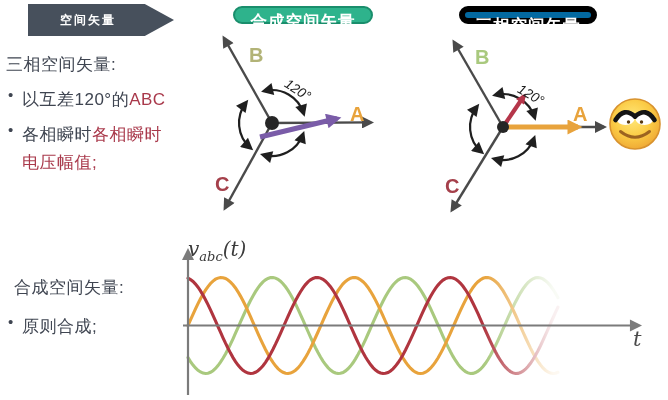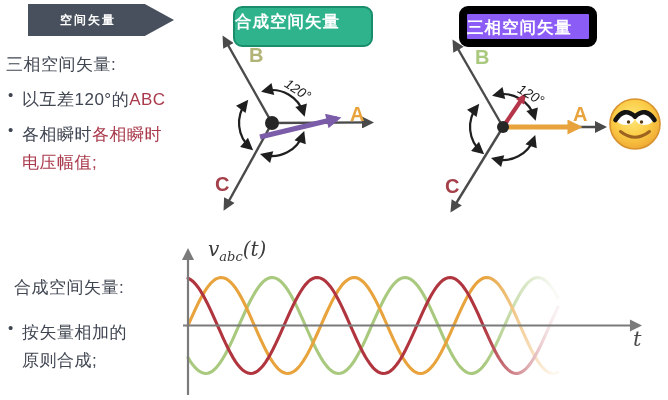--- a/index.html
+++ b/index.html
@@ -5,48 +5,48 @@
   html,body{margin:0;padding:0;background:#fff;}
   .slide{position:relative;width:668px;height:400px;background:#ffffff;overflow:hidden;
          font-family:"Liberation Sans",sans-serif;}
   .abs{position:absolute;}
 
   
   .title-badge{left:28px;top:4px;width:146px;height:32px;line-height:32px;
     background:#47505C;color:#fff;font-size:12px;font-weight:bold;letter-spacing:2px;
     text-align:center;padding-right:26px;box-sizing:border-box;
     clip-path:polygon(0 0,80% 0,100% 50%,80% 100%,0 100%);}
-  .pill{height:41px;line-height:27px;border-radius:9px;color:#fff;font-size:16.5px;
-    font-weight:bold;letter-spacing:1px;box-sizing:border-box;}
+  .pill{height:18px;line-height:27px;border-radius:9px;color:#fff;font-size:16.5px;
+    font-weight:bold;text-align:center;letter-spacing:1px;box-sizing:border-box;}
   .pill-green{left:233px;top:6px;width:140px;background:#2EB38C;border:2px solid #1A8E6C;}
-  .pill-red{left:459px;top:6px;width:138px;background:#8b5cf6;border:8px solid #000000;}
+  .pill-red{left:459px;top:6px;width:138px;background:#0369a1;border:6px solid #000000;}
 
   
   .txt{font-size:17px;color:#3F4551;letter-spacing:.5px;}
   .txt .r{color:#A9394B;}
   .blk-top{left:6px;top:53px;width:185px;}
   .blk-bot{left:6px;top:276px;width:185px;}
   .blk-title{margin-left:0;margin-bottom:10px;}
-  .blk-bot .blk-title{margin-left:8px;margin-bottom:20px;}
+  .blk-bot .blk-title{margin-left:8px;margin-bottom:14px;}
   .b-row{display:flex;margin-bottom:7px;}
   .dot{width:14px;padding-left:2px;color:#3F4551;font-size:15px;}
   .b-col{display:flex;flex-direction:column;}
   .b-col div{line-height:28px;}
 
   
   .svg-mid{left:205px;top:25px;}
   .svg-right{left:436px;top:29px;}
   .svg-emoji{left:608px;top:97px;}
   .svg-wave{left:175px;top:235px;}
   .ax-label{font-size:20px;font-weight:600;}
   .deg{font-size:13.5px;font-style:italic;fill:#222;font-family:"Liberation Sans",sans-serif;}
 
   
   .mlab{font-family:"DejaVu Serif",serif;font-style:italic;color:#3a3a3a;}
-  .vlab{left:208px;top:237px;font-size:20px;}
+  .vlab{left:188px;top:237px;font-size:20px;}
   .vlab sub{font-size:13px;font-style:italic;}
   .tlab{left:633px;top:327px;font-size:21px;color:#4a4a4a;}
 </style>
 </head>
 <body>
 
 <div class="slide">
 
   <div class="abs title-badge">空间矢量</div>
 
@@ -65,21 +65,20 @@
         <div class="r">电压幅值;</div>
       </span>
     </div>
   </div>
 
   <div class="abs txt blk-bot">
     <div class="blk-title">合成空间矢量:</div>
     <div class="b-row">
       <span class="dot">•</span>
       <span class="b-col">
-        <div>按矢量相加的</div>
         <div>原则合成;</div>
       </span>
     </div>
   </div>
 
   <div class="abs pill pill-green">合成空间矢量</div>
   <div class="abs pill pill-red">三相空间矢量</div>
 
   <svg class="abs svg-mid" width="195" height="205" viewBox="0 0 195 205">
     <defs>

